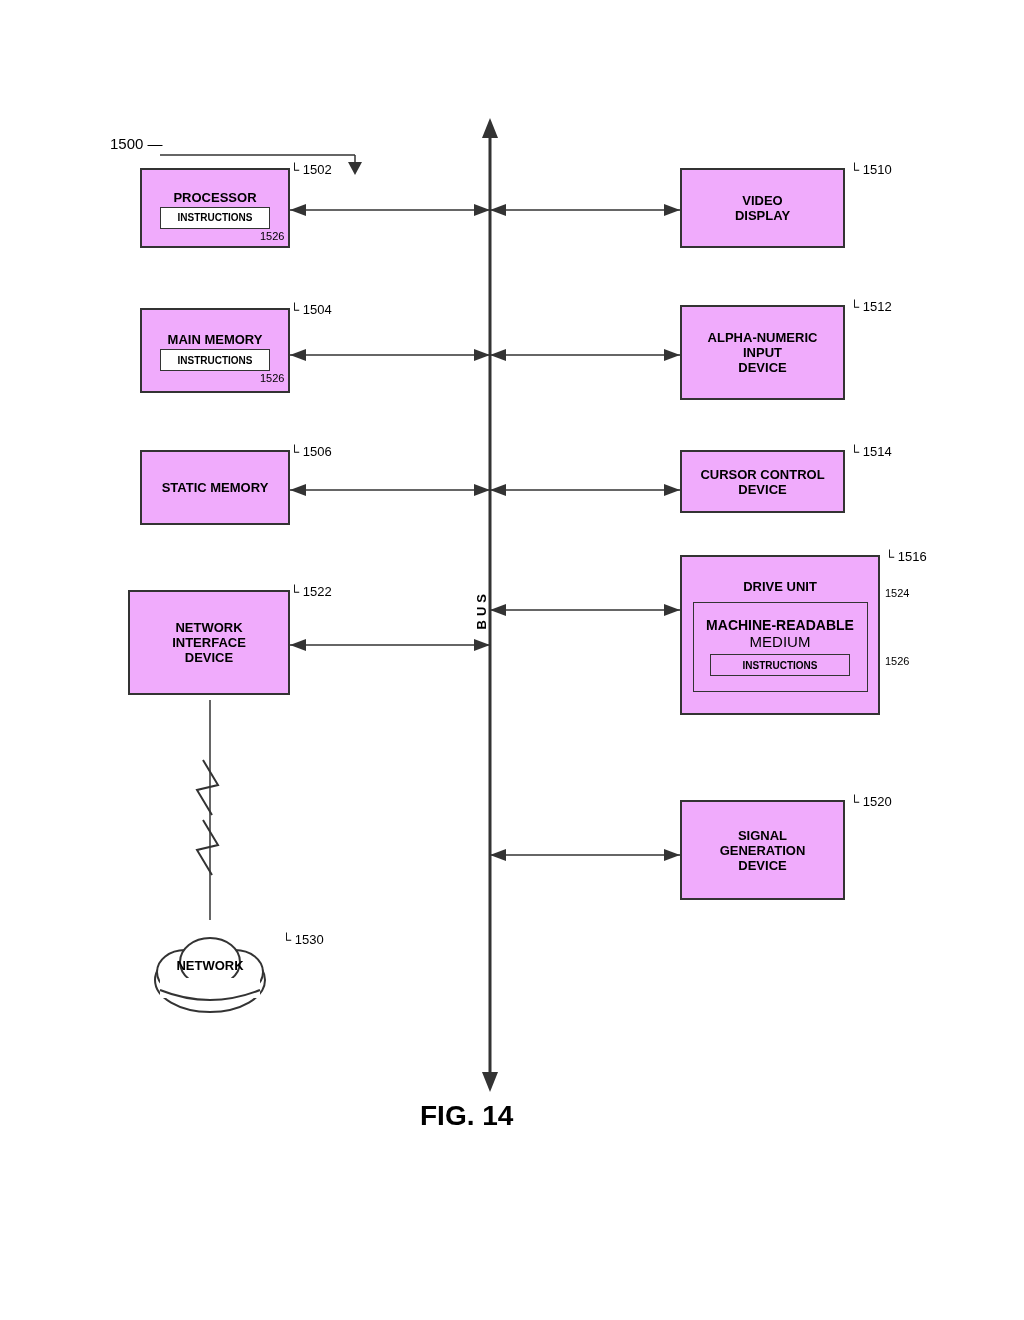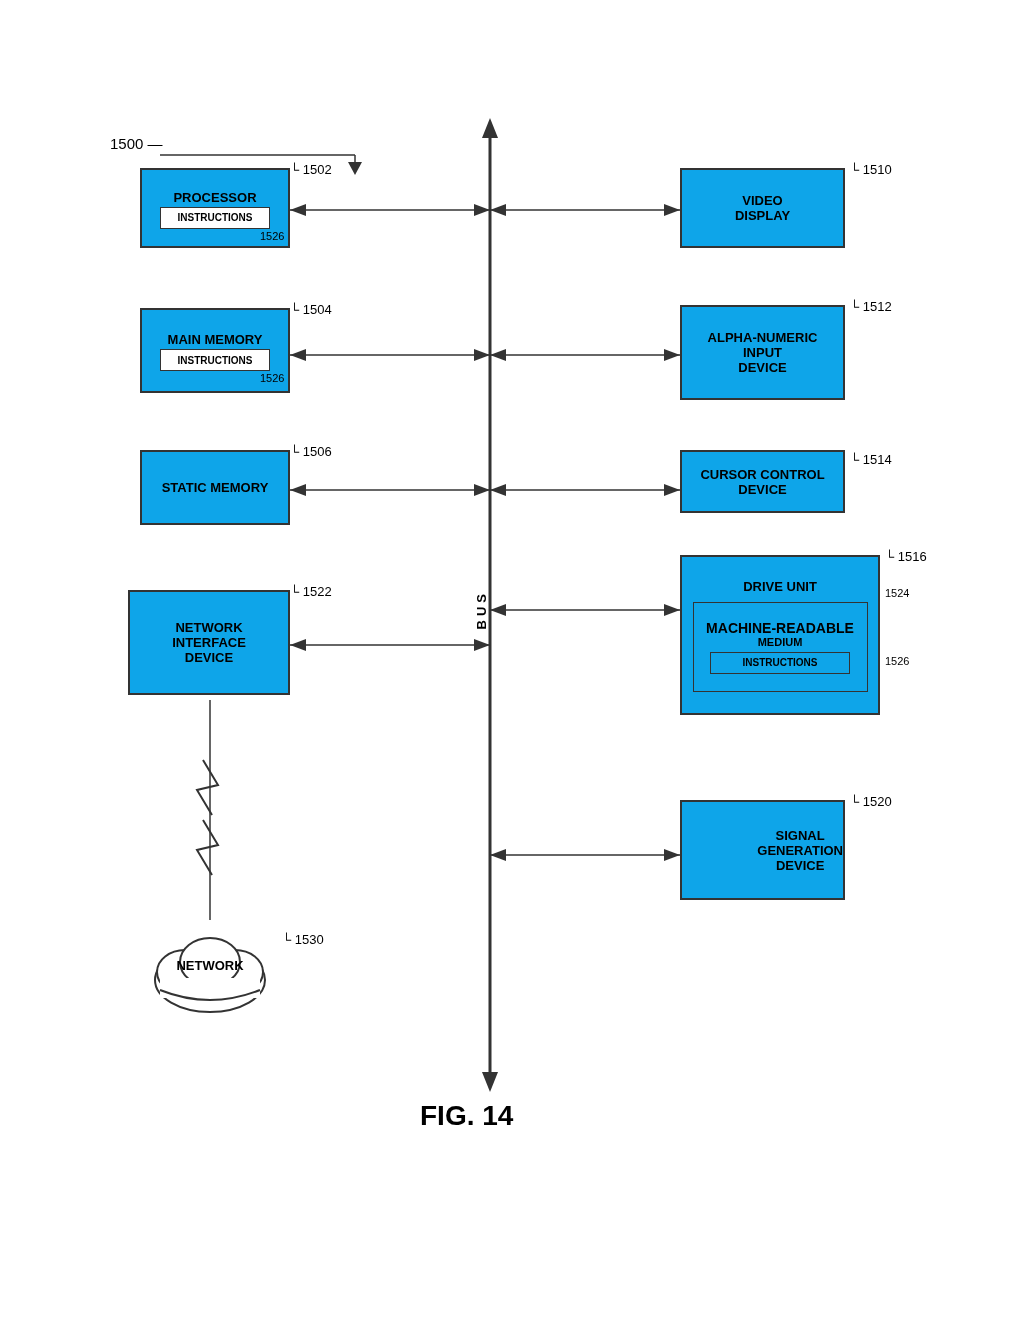--- a/index.html
+++ b/index.html
@@ -35,21 +35,21 @@
       top: 100px;
       left: 60px;
       width: 904px;
       height: 1150px;
     }
 
     
     .box {
       position: absolute;
       border: 2px solid #333;
-      background: #0ea5e9;
+      background: #f0abfc;
       display: flex;
       flex-direction: column;
       align-items: center;
       justify-content: center;
       text-align: center;
       font-size: 13px;
       font-weight: bold;
       font-family: Arial, Helvetica, sans-serif;
     }
     .box-inner {
@@ -218,42 +218,42 @@
 DEVICE</span>
     </div>
 
     <div class="label" style="left:790px; top:199px;">└ 1512</div>
 
     <div class="box" style="left:620px; top:350px; width:165px; height:63px;">
       <span style="white-space:pre-line;">CURSOR CONTROL
 DEVICE</span>
     </div>
 
-    <div class="label" style="left:790px; top:352px;">└ 1514</div>
+    <div class="label" style="left:790px; top:344px;">└ 1514</div>
 
     <div class="box" style="left:620px; top:455px; width:200px; height:160px;">
       <span style="margin-bottom:8px;">DRIVE UNIT</span>
 
       <div style="position:relative; border:1.5px solid #333; width:175px; height:90px; display:flex; flex-direction:column; align-items:center; justify-content:center;">
         <span style="font-size:14px; font-weight:bold; font-family:Arial,sans-serif;">MACHINE-READABLE</span>
-        <span style="font-size:11px; font-weight:bold; font-family:Arial,sans-serif;">MEDIUM</span>
+        <span style="font-size:15px; font-weight:normal; font-family:Arial,sans-serif;">MEDIUM</span>
 
         <div style="position:relative; border:1.5px solid #333; width:140px; height:22px; display:flex; align-items:center; justify-content:center; margin-top:4px;">
           <span style="font-size:10px; font-weight:bold; font-family:Arial,sans-serif;">INSTRUCTIONS</span>
         </div>
       </div>
     </div>
 
     <div class="label" style="left:825px; top:449px;">└ 1516</div>
 
     <div class="label" style="left:825px; top:487px; font-size:11px;">1524</div>
 
     <div class="label" style="left:825px; top:555px; font-size:11px;">1526</div>
 
-    <div class="box" style="left:620px; top:700px; width:165px; height:100px;align-items:flex-end;">
+    <div class="box" style="left:620px; top:700px; width:165px; height:100px;">
       <span style="white-space:pre-line;">SIGNAL
 GENERATION
 DEVICE</span>
     </div>
 
     <div class="label" style="left:790px; top:694px;">└ 1520</div>
 
     <div class="fig-label" style="left:360px; top:1000px;">FIG. 14</div>
   </div>
 </div>

